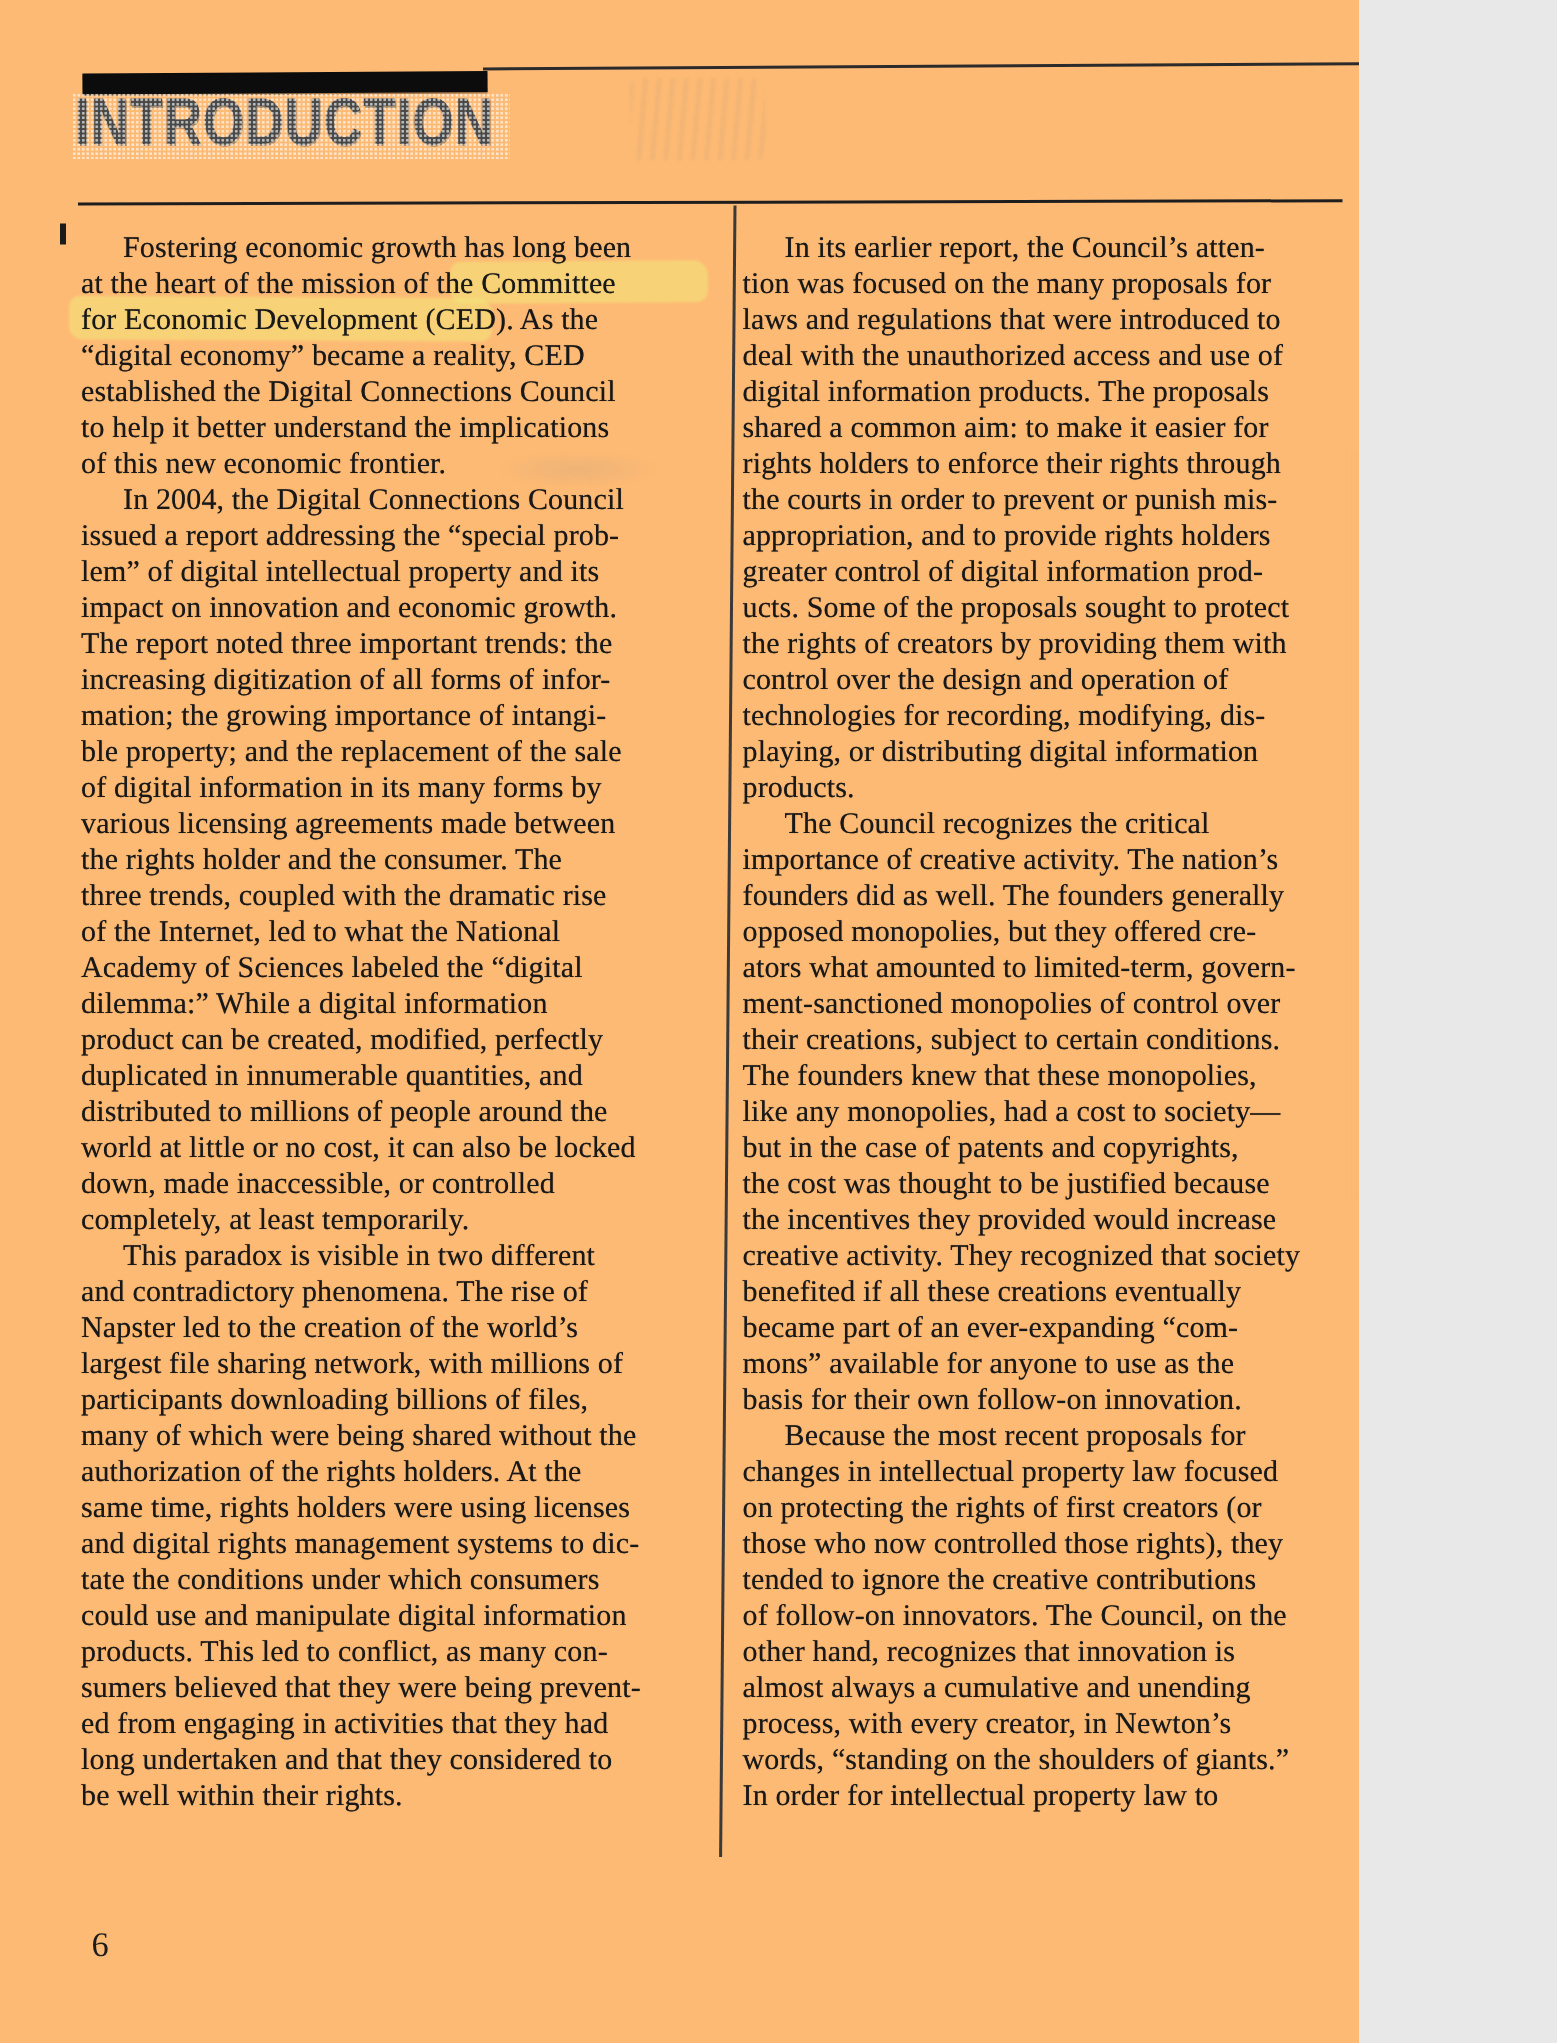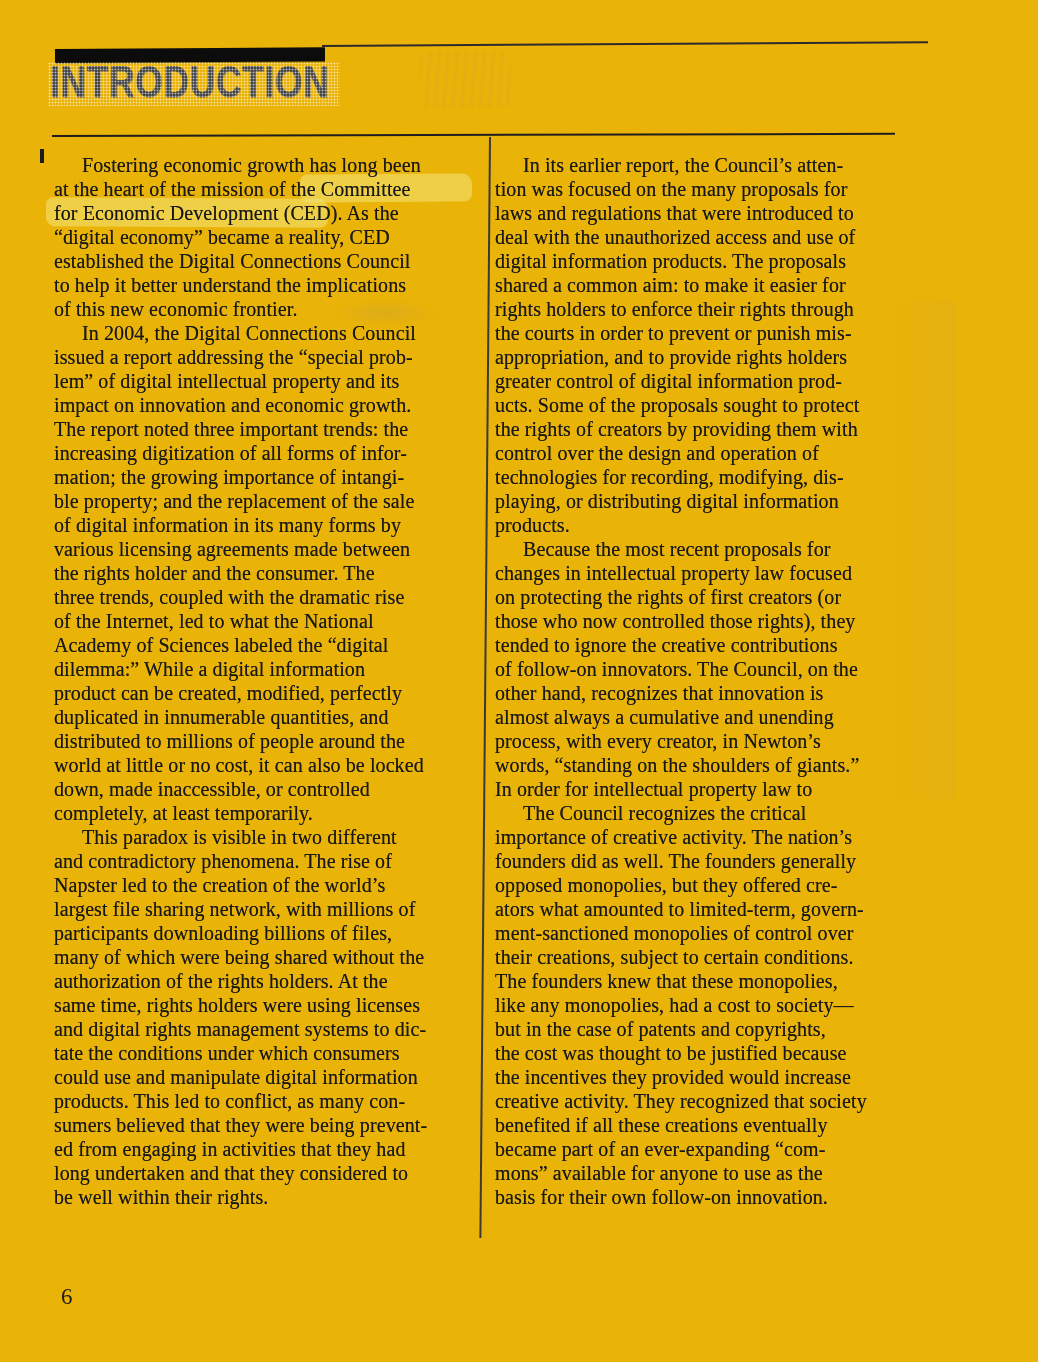--- a/index.html
+++ b/index.html
@@ -1,19 +1,19 @@
 <!DOCTYPE html>
 <html><head>
 <meta charset="utf-8">
 <style>
   html,body{margin:0;padding:0;background:#e8e8e8;}
   .page{
     position:relative;
-    width:1038px;height:1362px;
-    background:#eab308;
+    width:906px;height:1362px;
+    background:#fdba74;
     overflow:hidden;
     font-family:"Liberation Serif", serif;
   }
   
   .top-rule{
     position:absolute;left:322px;top:45px;width:606px;height:2px;
     background:#2b2b2b;transform:rotate(-0.35deg);transform-origin:left center;
   }
   .header-bar{
     position:absolute;left:55px;top:49px;width:270px;height:14px;
@@ -162,48 +162,48 @@
 rights holders to enforce their rights through
 the courts in order to prevent or punish mis-
 appropriation, and to provide rights holders
 greater control of digital information prod-
 ucts. Some of the proposals sought to protect
 the rights of creators by providing them with
 control over the design and operation of
 technologies for recording, modifying, dis-
 playing, or distributing digital information
 products.</p>
-    <p>Because the most recent proposals for
-changes in intellectual property law focused
-on protecting the rights of first creators (or
-those who now controlled those rights), they
-tended to ignore the creative contributions
-of follow-on innovators. The Council, on the
-other hand, recognizes that innovation is
-almost always a cumulative and unending
-process, with every creator, in Newton’s
-words, “standing on the shoulders of giants.”
-In order for intellectual property law to</p>
     <p>The Council recognizes the critical
 importance of creative activity. The nation’s
 founders did as well. The founders generally
 opposed monopolies, but they offered cre-
 ators what amounted to limited-term, govern-
 ment-sanctioned monopolies of control over
 their creations, subject to certain conditions.
 The founders knew that these monopolies,
 like any monopolies, had a cost to society—
 but in the case of patents and copyrights,
 the cost was thought to be justified because
 the incentives they provided would increase
 creative activity. They recognized that society
 benefited if all these creations eventually
 became part of an ever-expanding “com-
 mons” available for anyone to use as the
 basis for their own follow-on innovation.</p>
+    <p>Because the most recent proposals for
+changes in intellectual property law focused
+on protecting the rights of first creators (or
+those who now controlled those rights), they
+tended to ignore the creative contributions
+of follow-on innovators. The Council, on the
+other hand, recognizes that innovation is
+almost always a cumulative and unending
+process, with every creator, in Newton’s
+words, “standing on the shoulders of giants.”
+In order for intellectual property law to</p>
   </div>
 
   <div class="page-number">6</div>
 
   <div class="scan-smudge smudge-a"></div>
   <div class="scan-smudge smudge-b"></div>
   <div class="scan-smudge smudge-c"></div>
 
 </div>
 

